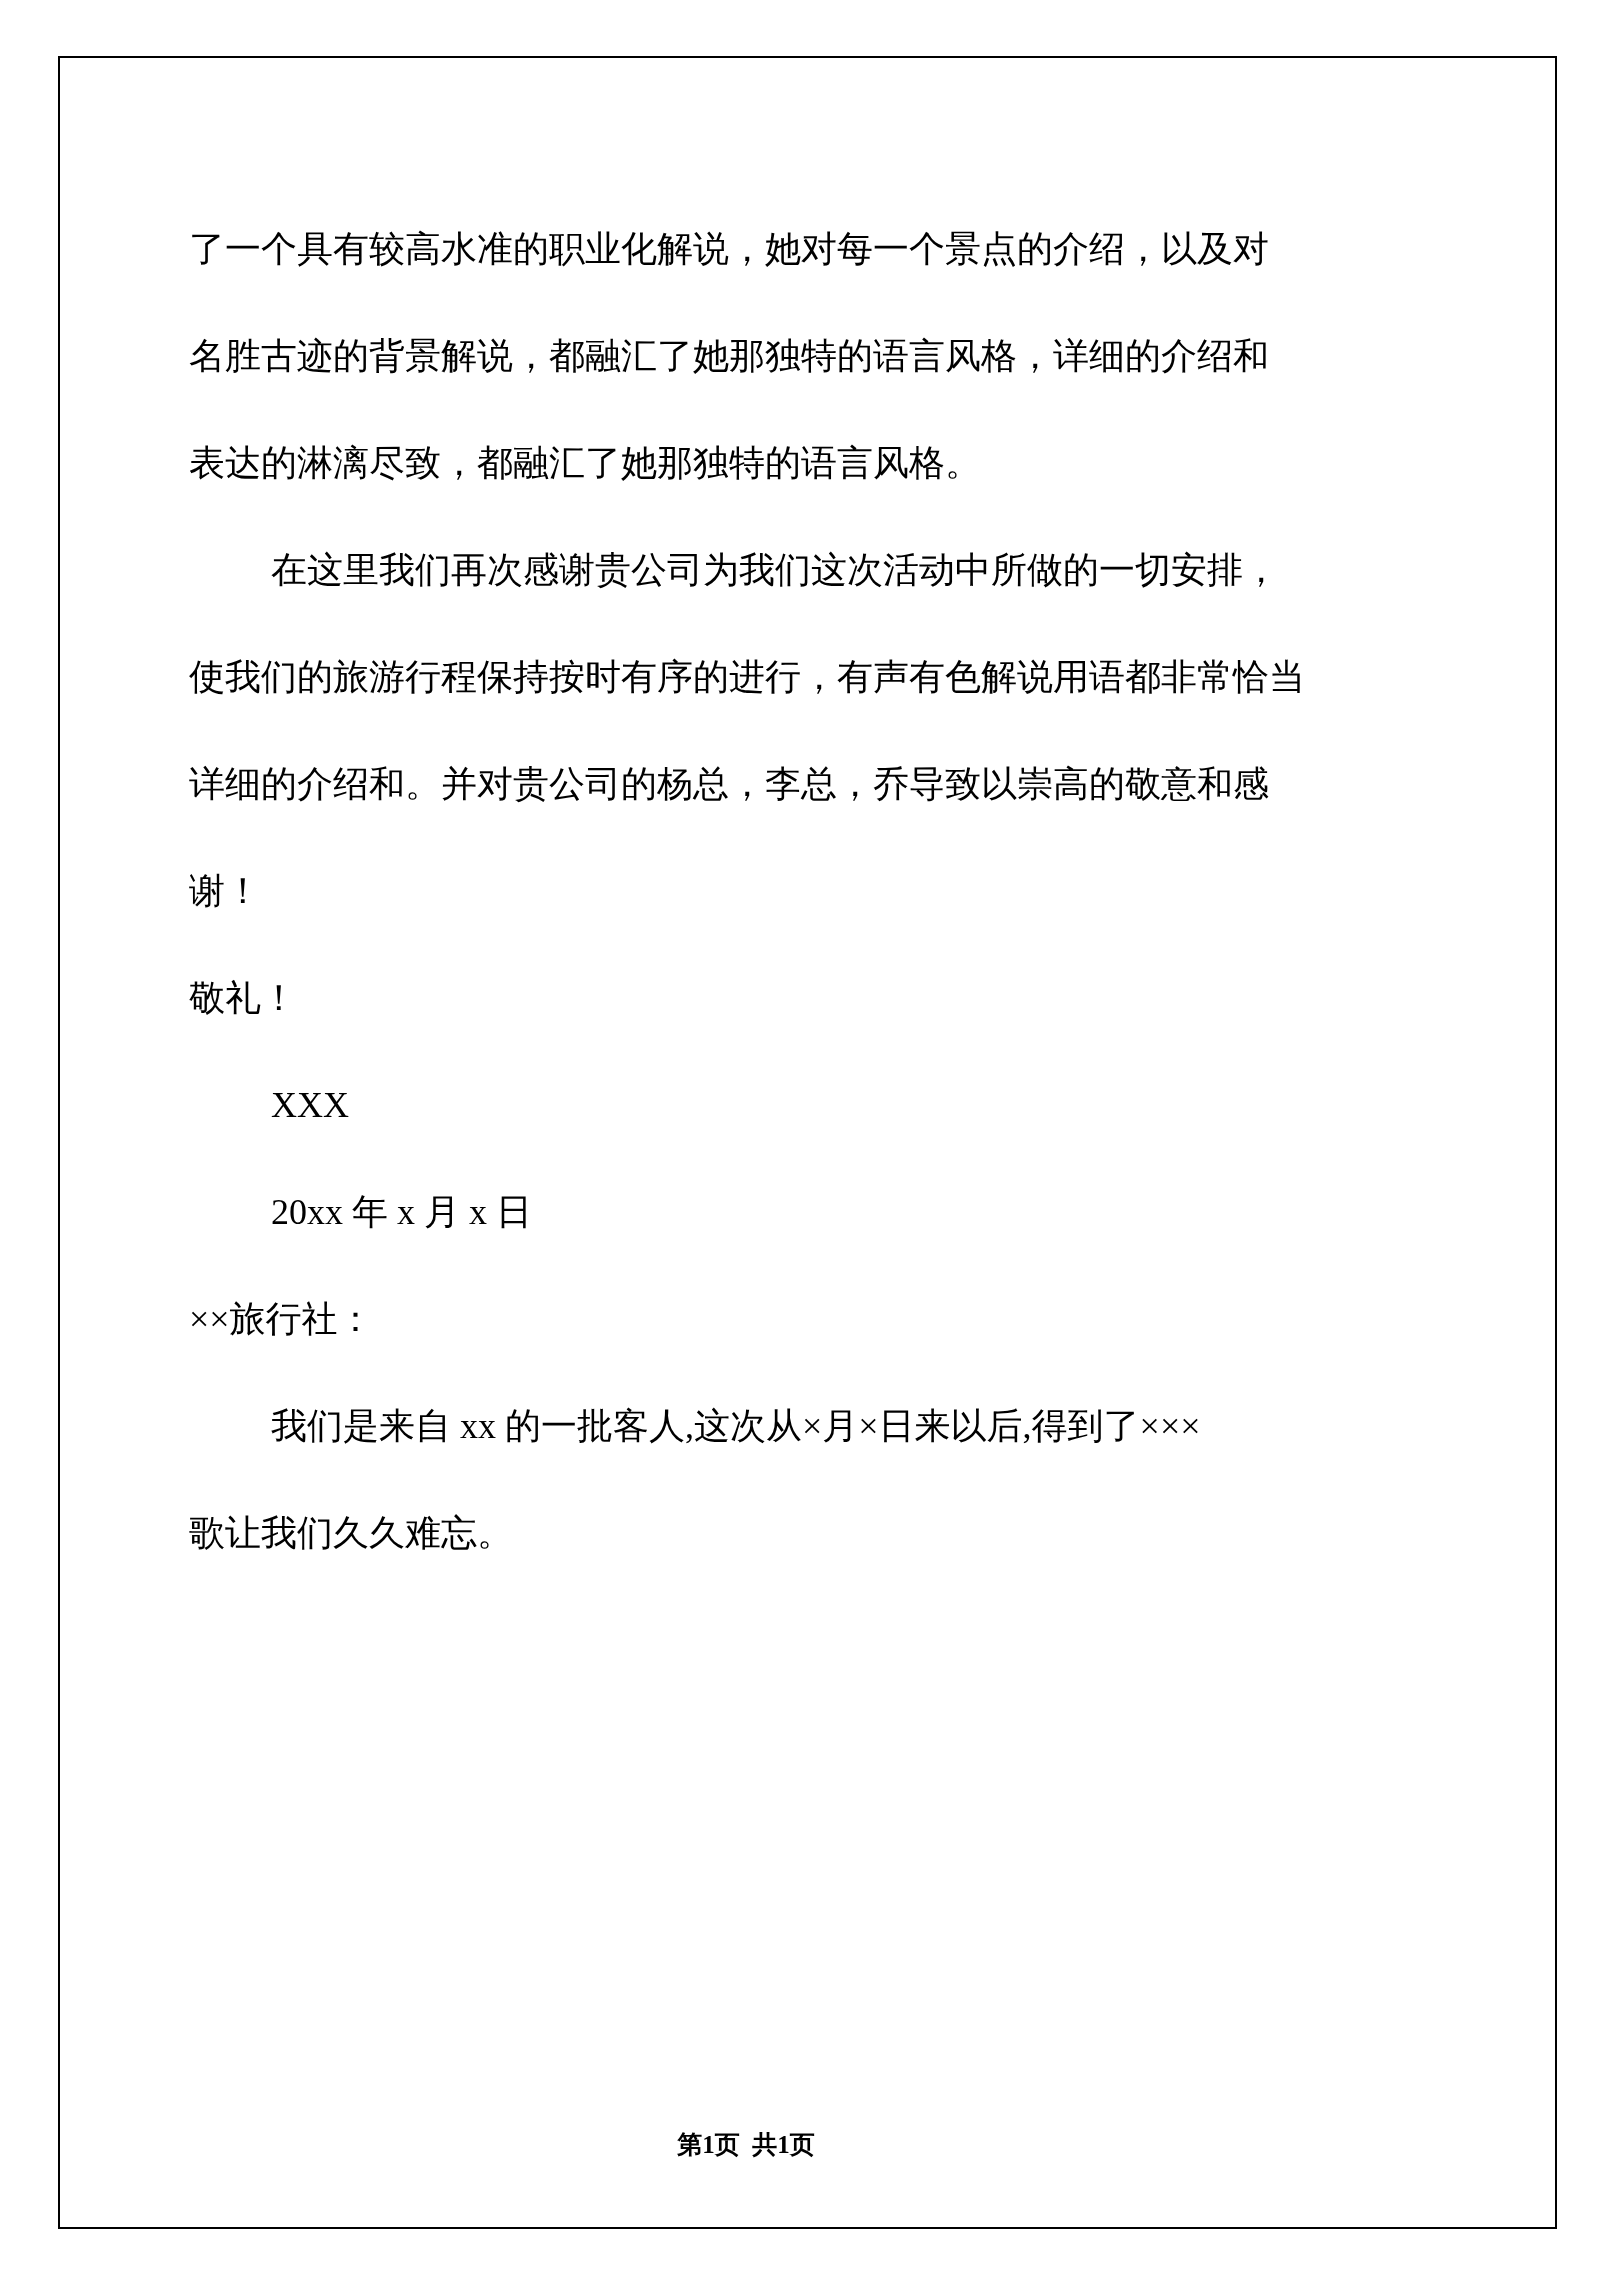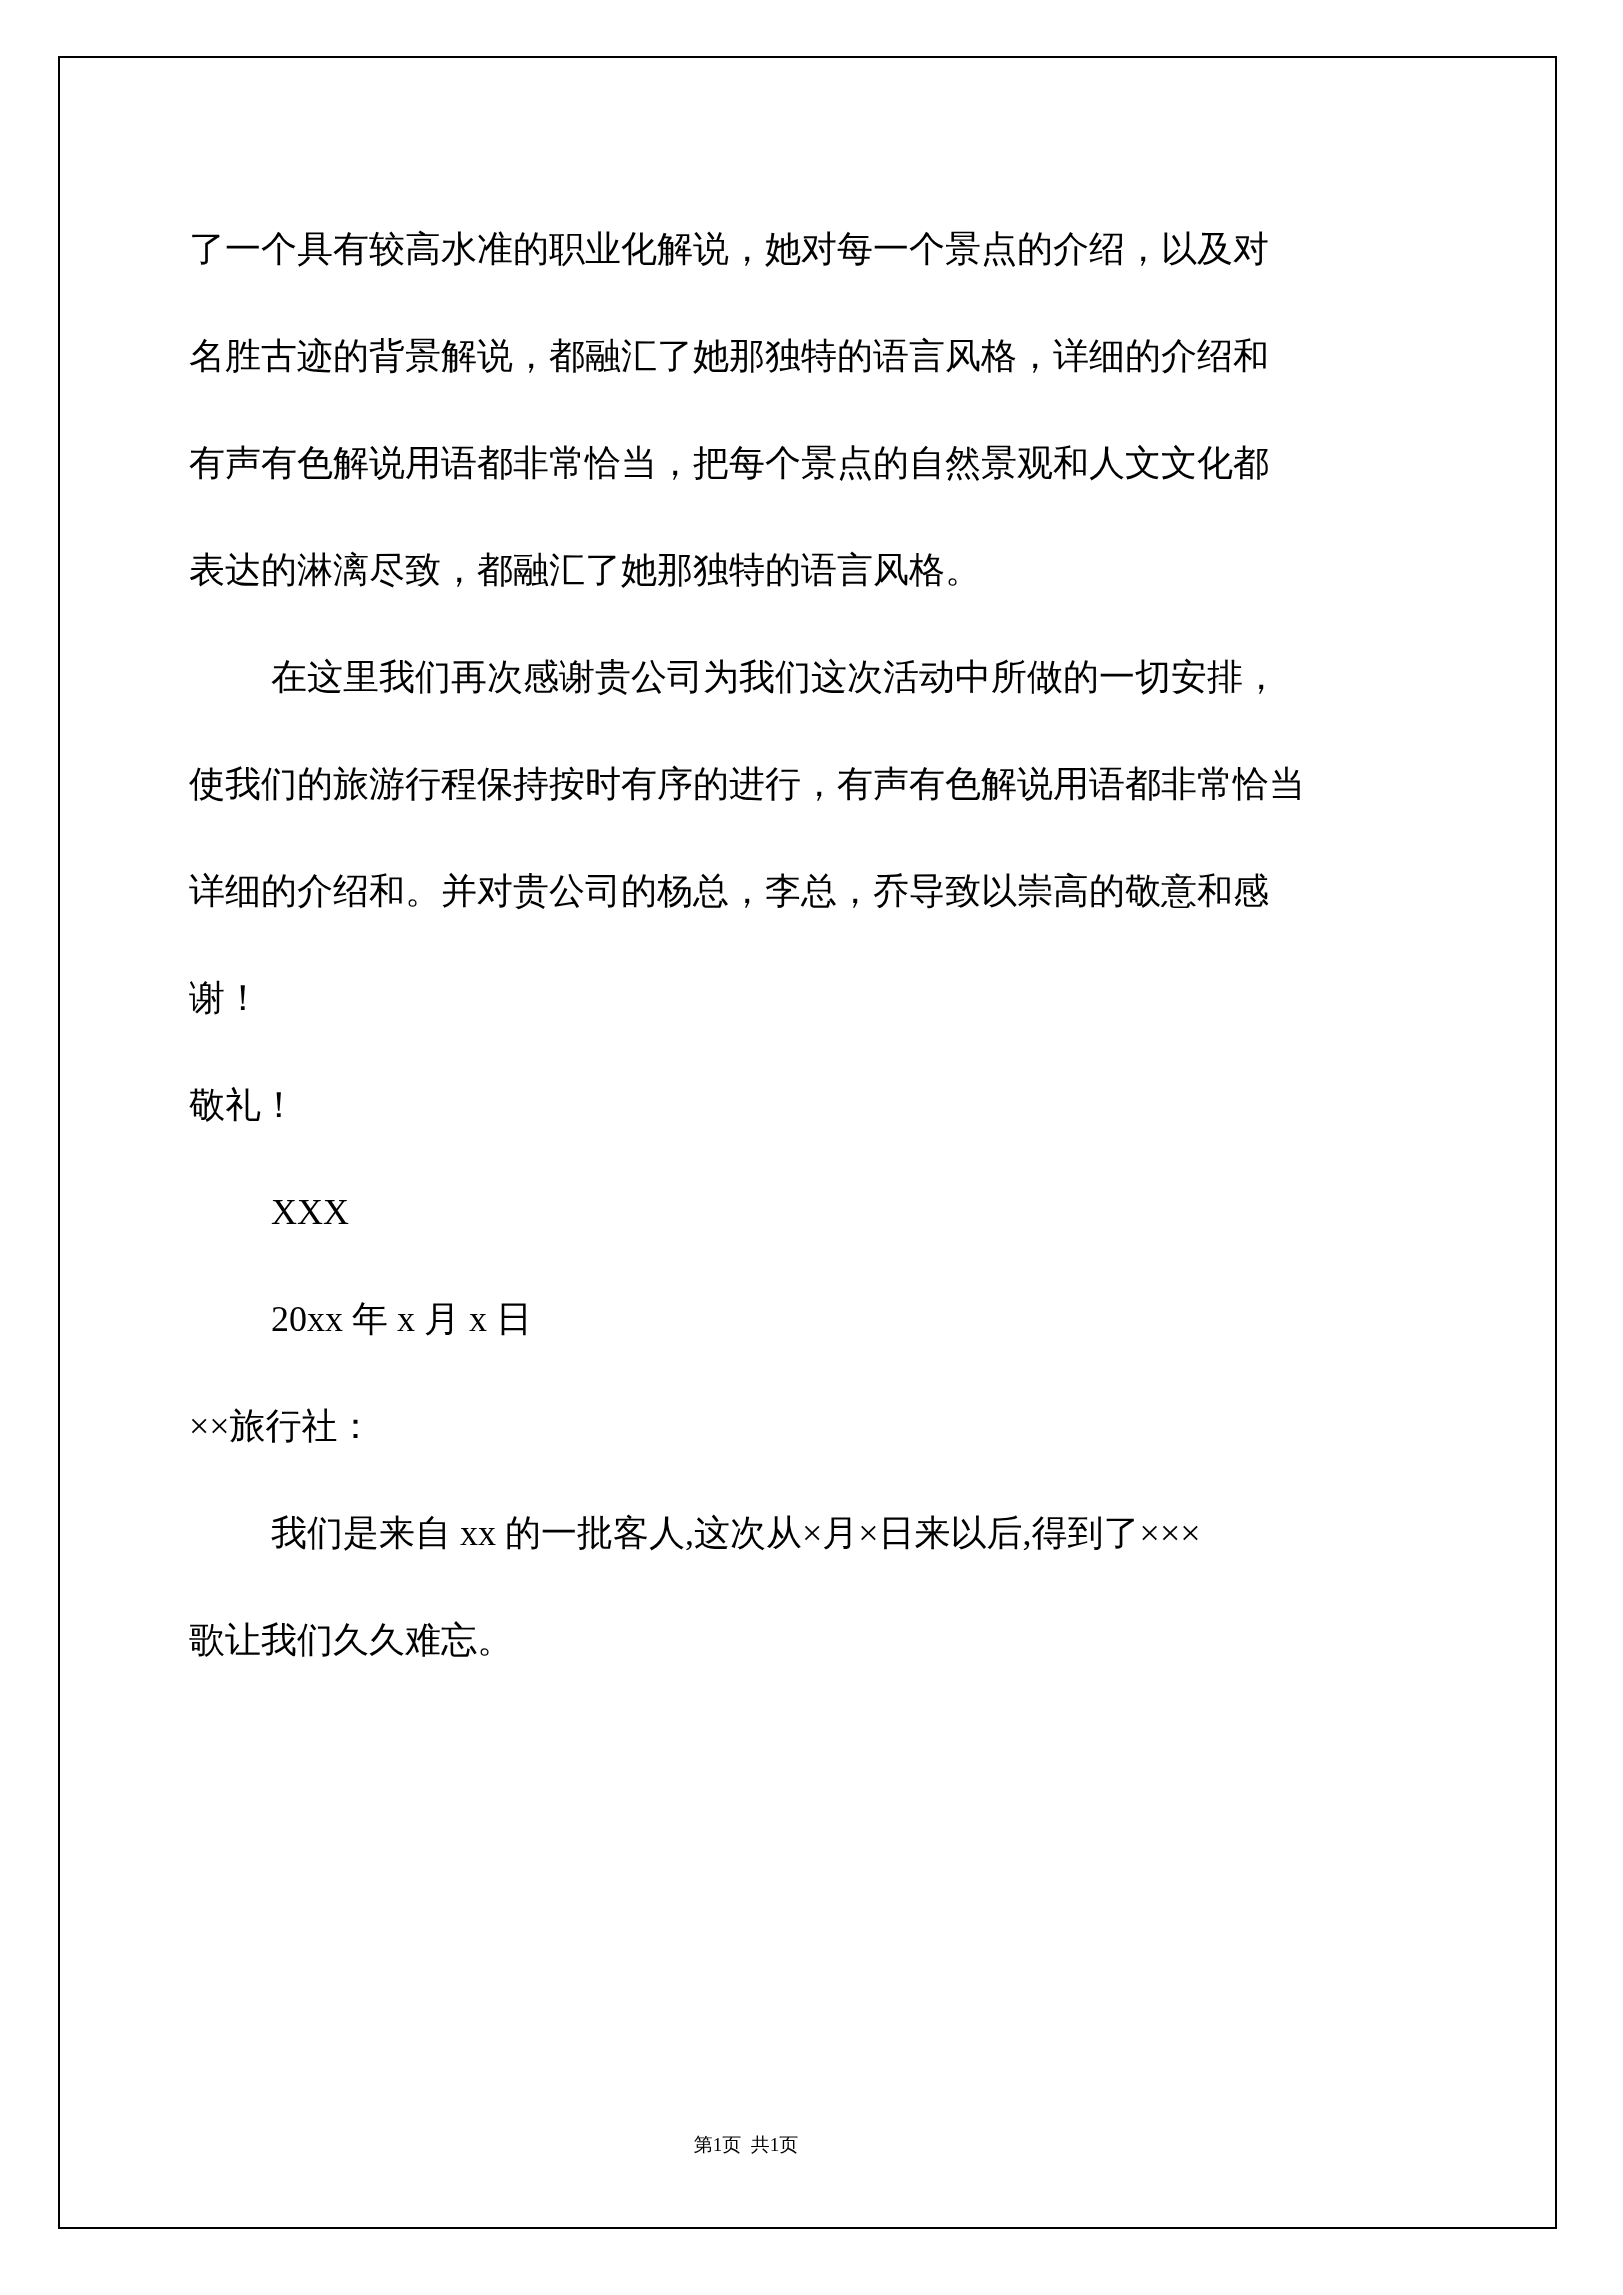--- a/index.html
+++ b/index.html
@@ -39,34 +39,34 @@
     letter-spacing: 0;
   }
   .line.indent {
     padding-left: 82px;
   }
   .footer {
     position: absolute;
     left: 746px;
     top: 2128px;
     transform: translateX(-50%);
-    font-size: 19px;
+    font-size: 25px;
     line-height: 34px;
     white-space: pre;
+    font-weight: bold;
   }
 </style>
 </head>
 <body>
 
 <div class="page">
   <div class="frame"></div>
   <div class="body-text">
       <div class="line">了一个具有较高水准的职业化解说，她对每一个景点的介绍，以及对</div>
       <div class="line">名胜古迹的背景解说，都融汇了她那独特的语言风格，详细的介绍和</div>
-      <div class="line">有声有色解说用语都非常恰当，把每个景点的自然景观和人文文化都</div>
       <div class="line">表达的淋漓尽致，都融汇了她那独特的语言风格。</div>
       <div class="line indent">在这里我们再次感谢贵公司为我们这次活动中所做的一切安排，</div>
       <div class="line">使我们的旅游行程保持按时有序的进行，有声有色解说用语都非常恰当</div>
       <div class="line">详细的介绍和。并对贵公司的杨总，李总，乔导致以崇高的敬意和感</div>
       <div class="line">谢！</div>
       <div class="line">敬礼！</div>
       <div class="line indent">XXX</div>
       <div class="line indent">20xx 年 x 月 x 日</div>
       <div class="line">××旅行社：</div>
       <div class="line indent">我们是来自 xx 的一批客人,这次从×月×日来以后,得到了×××</div>

